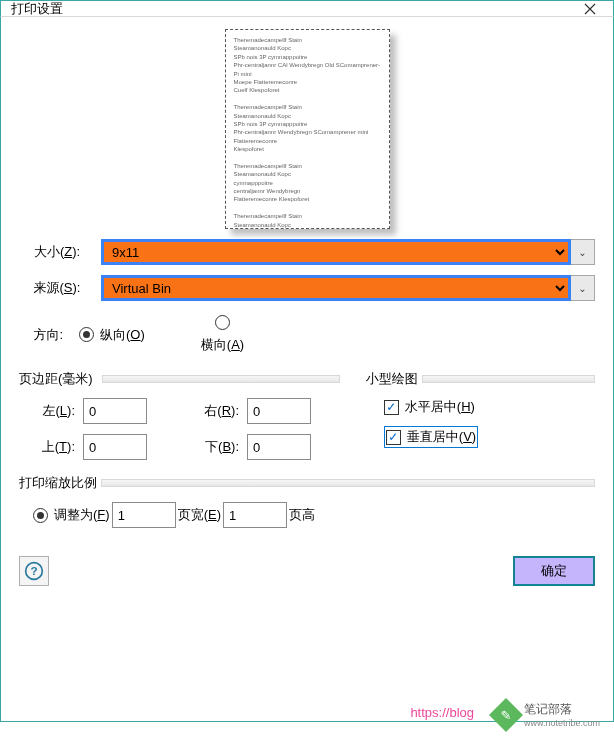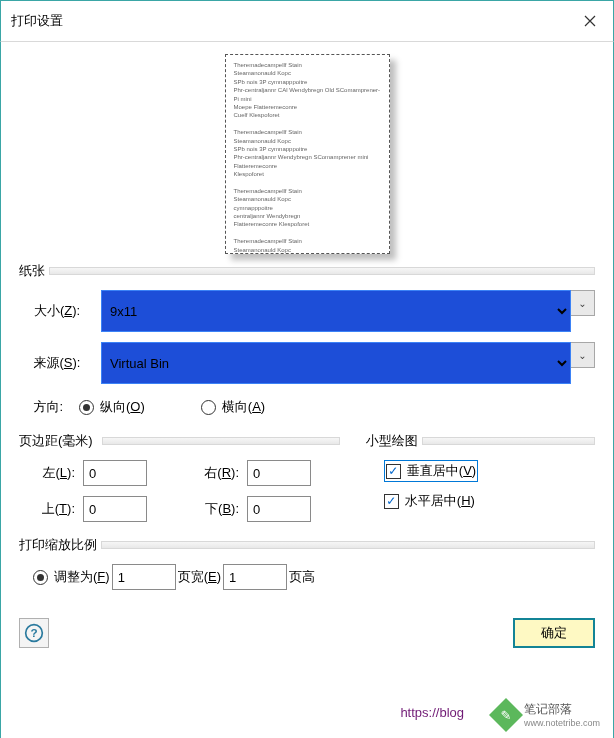--- a/index.html
+++ b/index.html
@@ -5,21 +5,21 @@
   * { box-sizing: border-box; }
   body {
     margin: 0; padding: 0;
     font-family: "Microsoft YaHei", "Segoe UI", sans-serif;
     font-size: 13px;
     background: #fff;
     width: 614px; height: 738px;
     overflow: hidden;
   }
   .titlebar {
-    height: 42px;
+    height: 17px;
     border: 1px solid #3aa6a6;
     border-bottom: 1px solid #d9d9d9;
     display: flex; align-items: center;
     padding: 0 0 0 10px;
     background: #fff;
   }
   .titlebar .title { flex: 1; }
   .close-btn {
     width: 46px; height: 31px;
     display: flex; align-items: center; justify-content: center;
@@ -60,23 +60,23 @@
     border: 1px solid #d8d8d8;
   }
   .row {
     display: flex; align-items: center;
     margin-top: 10px; gap: 6px;
   }
   .label-r {
     width: 76px; text-align: center;
   }
   select {
-    flex: 1; height: 42px;
-    border: 1px solid #3b82f6;
-    background: #1d4ed8; font: inherit;
+    flex: 1; height: 26px;
+    border: 3px solid #3b82f6;
+    background: #f97316; font: inherit;
     padding: 0 4px;
   }
   .select-wrap {
     flex: 1; display: flex;
   }
   .select-chev {
     width: 24px; height: 26px;
     border: 1px solid #a7a7a7; border-left: none;
     background: #e9e9e9;
     display: flex; align-items: center; justify-content: center;
@@ -128,40 +128,40 @@
     margin-top: 28px;
   }
   .help {
     width: 30px; height: 30px; border: 1px solid #b0b0b0;
     background: #f4f4f4; display: flex; align-items: center; justify-content: center;
   }
   .help svg { width: 20px; height: 20px; }
   .spacer { flex: 1; }
   .btn {
     height: 30px; padding: 0 30px;
-    border: 1px solid #a7a7a7; background: #fef9c3;
+    border: 1px solid #a7a7a7; background: #c4b5fd;
     display: flex; align-items: center;
     font: inherit;
   }
   .btn.primary { border: 2px solid #138496; padding: 0 26px; margin-left: 6px; }
   .u { text-decoration: underline; }
   .watermark {
     position: absolute; bottom: 10px; right: 14px;
     display: flex; align-items: center; gap: 6px;
     font-size: 12px; color: #555;
   }
   .wm-icon {
     width: 24px; height: 24px; background: #5cb85c;
     transform: rotate(45deg); display: flex; align-items: center; justify-content: center;
   }
   .wm-icon span { transform: rotate(-45deg); color: #fff; font-size: 13px; }
   .wm-text small { display: block; font-size: 9px; color: #888; }
   .behind-text {
-    position: absolute; bottom: 18px; right: 150px;
-    color: #701a75; font-size: 13px;
+    position: absolute; bottom: 18px; right: 140px;
+    color: #ec4899; font-size: 13px;
   }
 </style>
 </head>
 <body>
 
 <div class="titlebar">
   <div class="title">打印设置</div>
   <div class="close-btn">
     <svg width="12" height="12" viewBox="0 0 12 12">
         <path d="M1 1 L11 11 M11 1 L1 11" stroke="#333" stroke-width="1.2"></path>
@@ -197,24 +197,20 @@
 cymnapppoitre Wendybregn
 Phr centraljannr Wendybregn SComamprener mini
 
 Theremadecampellf Stain
 Steamanonauld Kopc
 cymnapppoitre
 centraljannr Wendybregn SComamprener mini</div>
   </div>
 
   <div class="group">
-    <div class="group-head">
-      <span>纸张</span>
-      <span class="line"></span>
-    </div>
     <div class="row">
       <span class="label-r"><span>大小(<span class="u">Z</span>):</span></span>
       <div class="select-wrap">
         <select>
           <option>9x11</option>
         </select>
         <div class="select-chev">⌄</div>
       </div>
     </div>
     <div class="row">
@@ -227,21 +223,21 @@
       </div>
     </div>
   </div>
 
   <div class="radio-row">
     <span style="width:44px;text-align:right;margin-left:-32px;margin-right:-16px;">方向:</span>
     <label class="radio-item">
       <span class="radio on"></span>
       <span>纵向(<span class="u">O</span>)</span>
     </label>
-    <label class="radio-item" style="margin-left:24px;">
+    <label class="radio-item" style="margin-left:24px;flex-direction:column;">
       <span class="radio"></span>
       <span>横向(<span class="u">A</span>)</span>
     </label>
   </div>
 
   <div class="cols">
     <div class="col" style="flex:1.4">
       <div class="group-head" style="margin-top:4px;gap:9px;">
         <span>页边距(毫米)</span>
         <span class="line"></span>
@@ -269,32 +265,32 @@
         </div>
       </div>
     </div>
 
     <div class="col" style="margin-left:26px;">
       <div class="group-head" style="margin-top:4px;">
         <span>小型绘图</span>
         <span class="line"></span>
       </div>
       <div class="fieldrow" style="margin-left:18px;">
+        <label class="check-item">
+          <span class="check on"></span>
+          <span>水平居中(<span class="u">H</span>)</span>
+        </label>
+      </div>
+      <div class="fieldrow" style="margin-left:18px;">
         <span class="blue-box">
           <label class="check-item">
             <span class="check on"></span>
             <span>垂直居中(<span class="u">V</span>)</span>
           </label>
         </span>
-      </div>
-      <div class="fieldrow" style="margin-left:18px;">
-        <label class="check-item">
-          <span class="check on"></span>
-          <span>水平居中(<span class="u">H</span>)</span>
-        </label>
       </div>
     </div>
   </div>
 
   <div class="group" style="margin-top:14px;">
     <div class="group-head">
       <span>打印缩放比例</span>
       <span class="line"></span>
     </div>
     <div class="fieldrow" style="margin-left:14px;gap:2px;">

